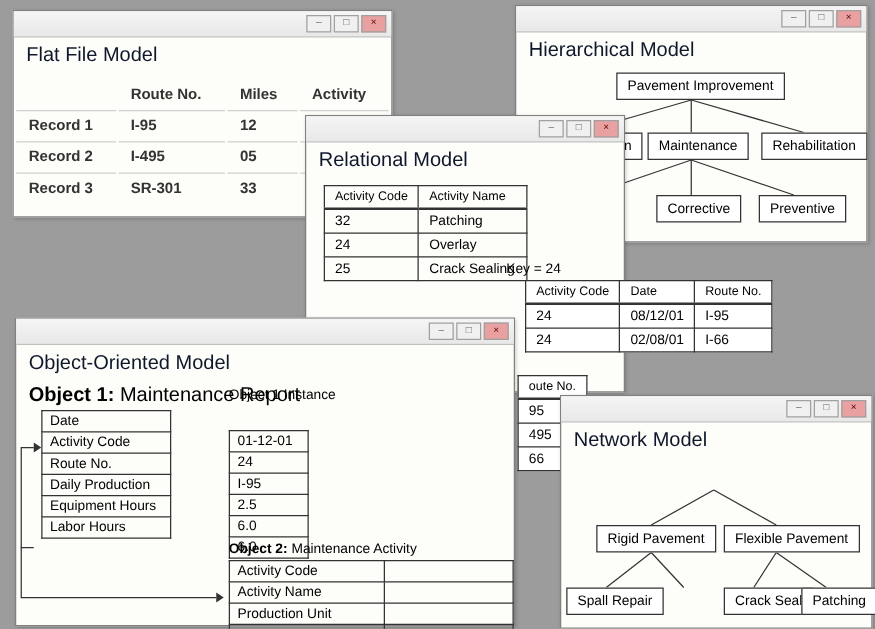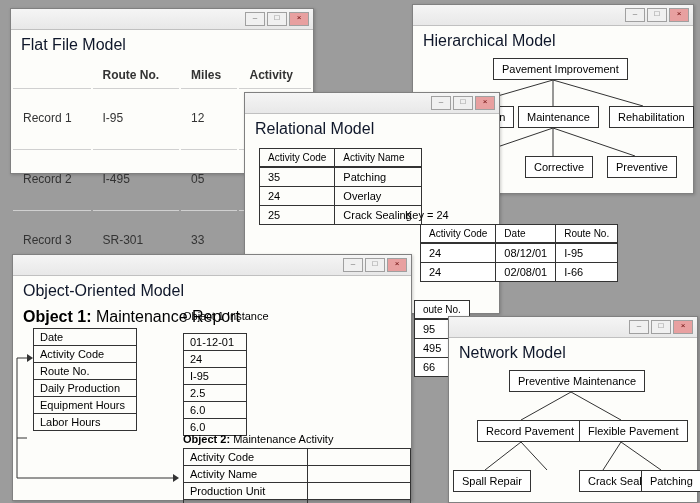--- a/index.html
+++ b/index.html
@@ -44,21 +44,21 @@
   color: #0f172a;
   font-weight: normal;
   padding: 6px 10px 8px 10px;
 }
 .ff-table {
   font-size: 12px;
   color: #333;
   width: 100%;
 }
 .ff-header td { font-weight: bold; padding: 4px 10px; }
-.ff-row td { padding: 22px 10px; border-top: 1px solid #d0d0d0; }
+.ff-row td { padding: 4px 10px; border-top: 1px solid #d0d0d0; font-weight: bold; }
 .rel-table {
   border-collapse: collapse;
   font-size: 11px;
   margin: 2px 10px;
 }
 .rel-table th, .rel-table td {
   border: 1px solid #333;
   padding: 3px 8px;
   text-align: left;
 }
@@ -157,21 +157,21 @@
     <div class="win-btn close">×</div>
   </div>
   <div class="win-title">Relational Model</div>
   <table class="rel-table" style="margin-left:14px;">
     <tbody>
         <tr>
           <th>Activity Code</th>
           <th style="min-width:70px;">Activity Name</th>
         </tr>
     <tr class="hsep">
-          <td>35</td>
+          <td>32</td>
           <td>Patching</td>
         </tr>
     <tr>
           <td>24</td>
           <td>Overlay</td>
         </tr>
     <tr>
           <td>25</td>
           <td>Crack Sealing</td>
         </tr>
@@ -243,21 +243,21 @@
             <td>Daily Production</td>
           </tr>
       <tr>
             <td>Equipment Hours</td>
           </tr>
       <tr>
             <td>Labor Hours</td>
           </tr>
     </tbody>
       </table>
-    <table class="oo-table oo-small" style="position:absolute; left:170px; top:25px;">
+    <table class="oo-table oo-small" style="position:absolute; left:170px; top:36px;">
       <tbody>
           <tr>
             <td>01-12-01</td>
           </tr>
       <tr>
             <td>24</td>
           </tr>
       <tr>
             <td>I-95</td>
           </tr>
@@ -313,21 +313,20 @@
   <div class="win-title">Network Model</div>
   <div style="position:relative; height:135px;">
     <svg class="lines" width="248" height="135">
       <line x1="122" y1="22" x2="72" y2="50" stroke="#333"></line>
       <line x1="122" y1="22" x2="172" y2="50" stroke="#333"></line>
       <line x1="72" y1="72" x2="36" y2="100" stroke="#333"></line>
       <line x1="72" y1="72" x2="98" y2="100" stroke="#333"></line>
       <line x1="172" y1="72" x2="154" y2="100" stroke="#333"></line>
       <line x1="172" y1="72" x2="212" y2="100" stroke="#333"></line>
     </svg>
-    <div class="net-box" style="left:60px; top:0;">Preventive Maintenance</div>
-    <div class="net-box" style="left:28px; top:50px;">Record Pavement</div>
+    <div class="net-box" style="left:28px; top:50px;">Rigid Pavement</div>
     <div class="net-box" style="left:130px; top:50px;">Flexible Pavement</div>
     <div class="net-box" style="left:4px; top:100px;">Spall Repair</div>
     <div class="net-box" style="left:72px; top:100px;margin-top:48px;">Joint Seal</div>
     <div class="net-box" style="left:130px; top:100px;">Crack Seal</div>
     <div class="net-box" style="left:192px; top:100px;">Patching</div>
   </div>
 </div>
 
 </body></html>

